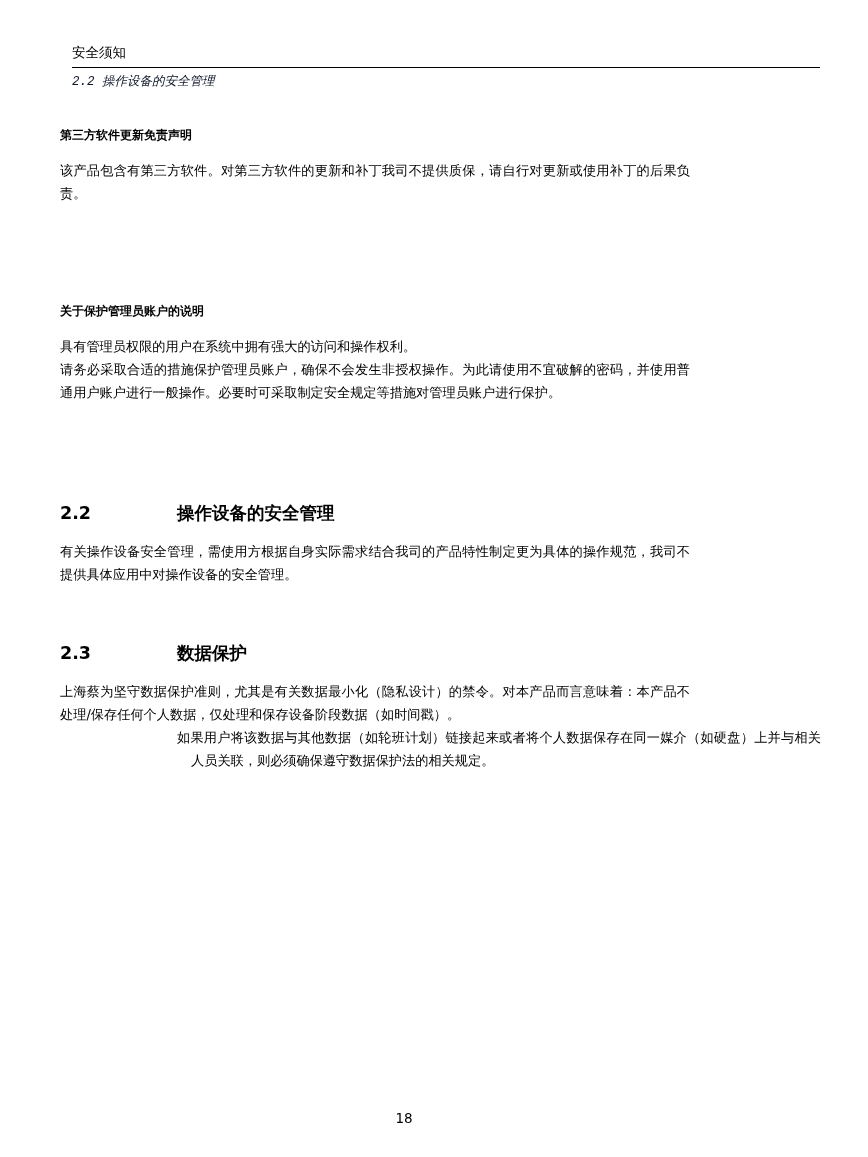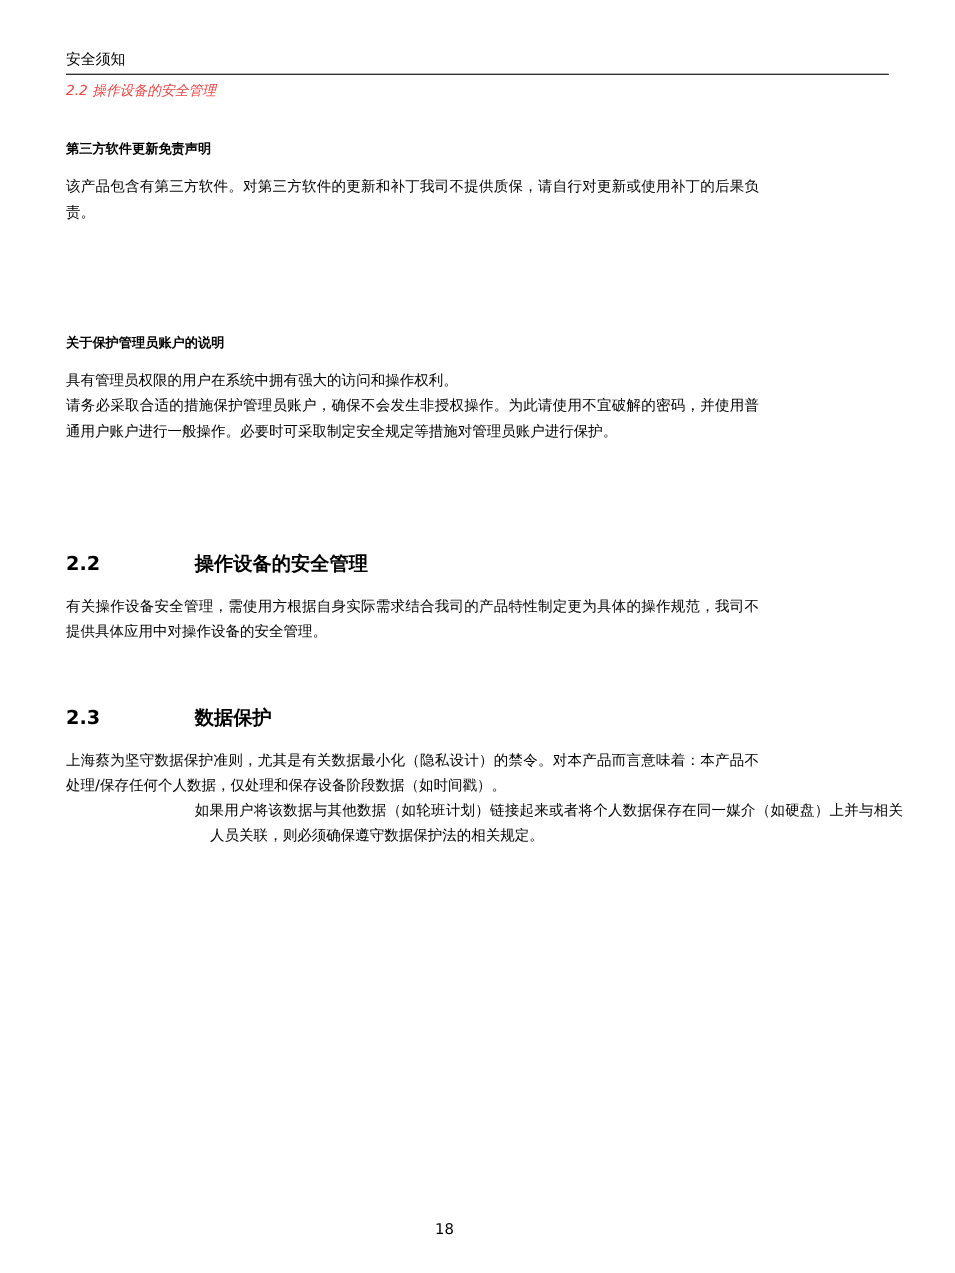--- a/index.html
+++ b/index.html
@@ -18,41 +18,42 @@
   .page {
     position: relative;
     width: 868px;
     height: 1157px;
     box-sizing: border-box;
     padding: 0;
   }
   
   .header {
     position: absolute;
-    left: 60px;
+    left: 72px;
     top: 45px;
     width: 748px;
+    font-family: Liberation Mono, monospace;
   }
   .header-title {
     font-size: 13.5px;
     line-height: 18px;
     color: #000;
     padding-bottom: 4px;
   }
   .header-rule {
     border-bottom: 1px solid #000000;
     width: 748px;
     height: 0;
   }
   .header-sub {
     font-size: 12.5px;
     font-style: italic;
     line-height: 18px;
     padding-top: 5px;
-    color: #ef4444;
+    color: #0f172a;
   }
 
   
   .content {
     position: absolute;
     left: 60px;
     top: 125px;
     width: 748px;
   }
 

